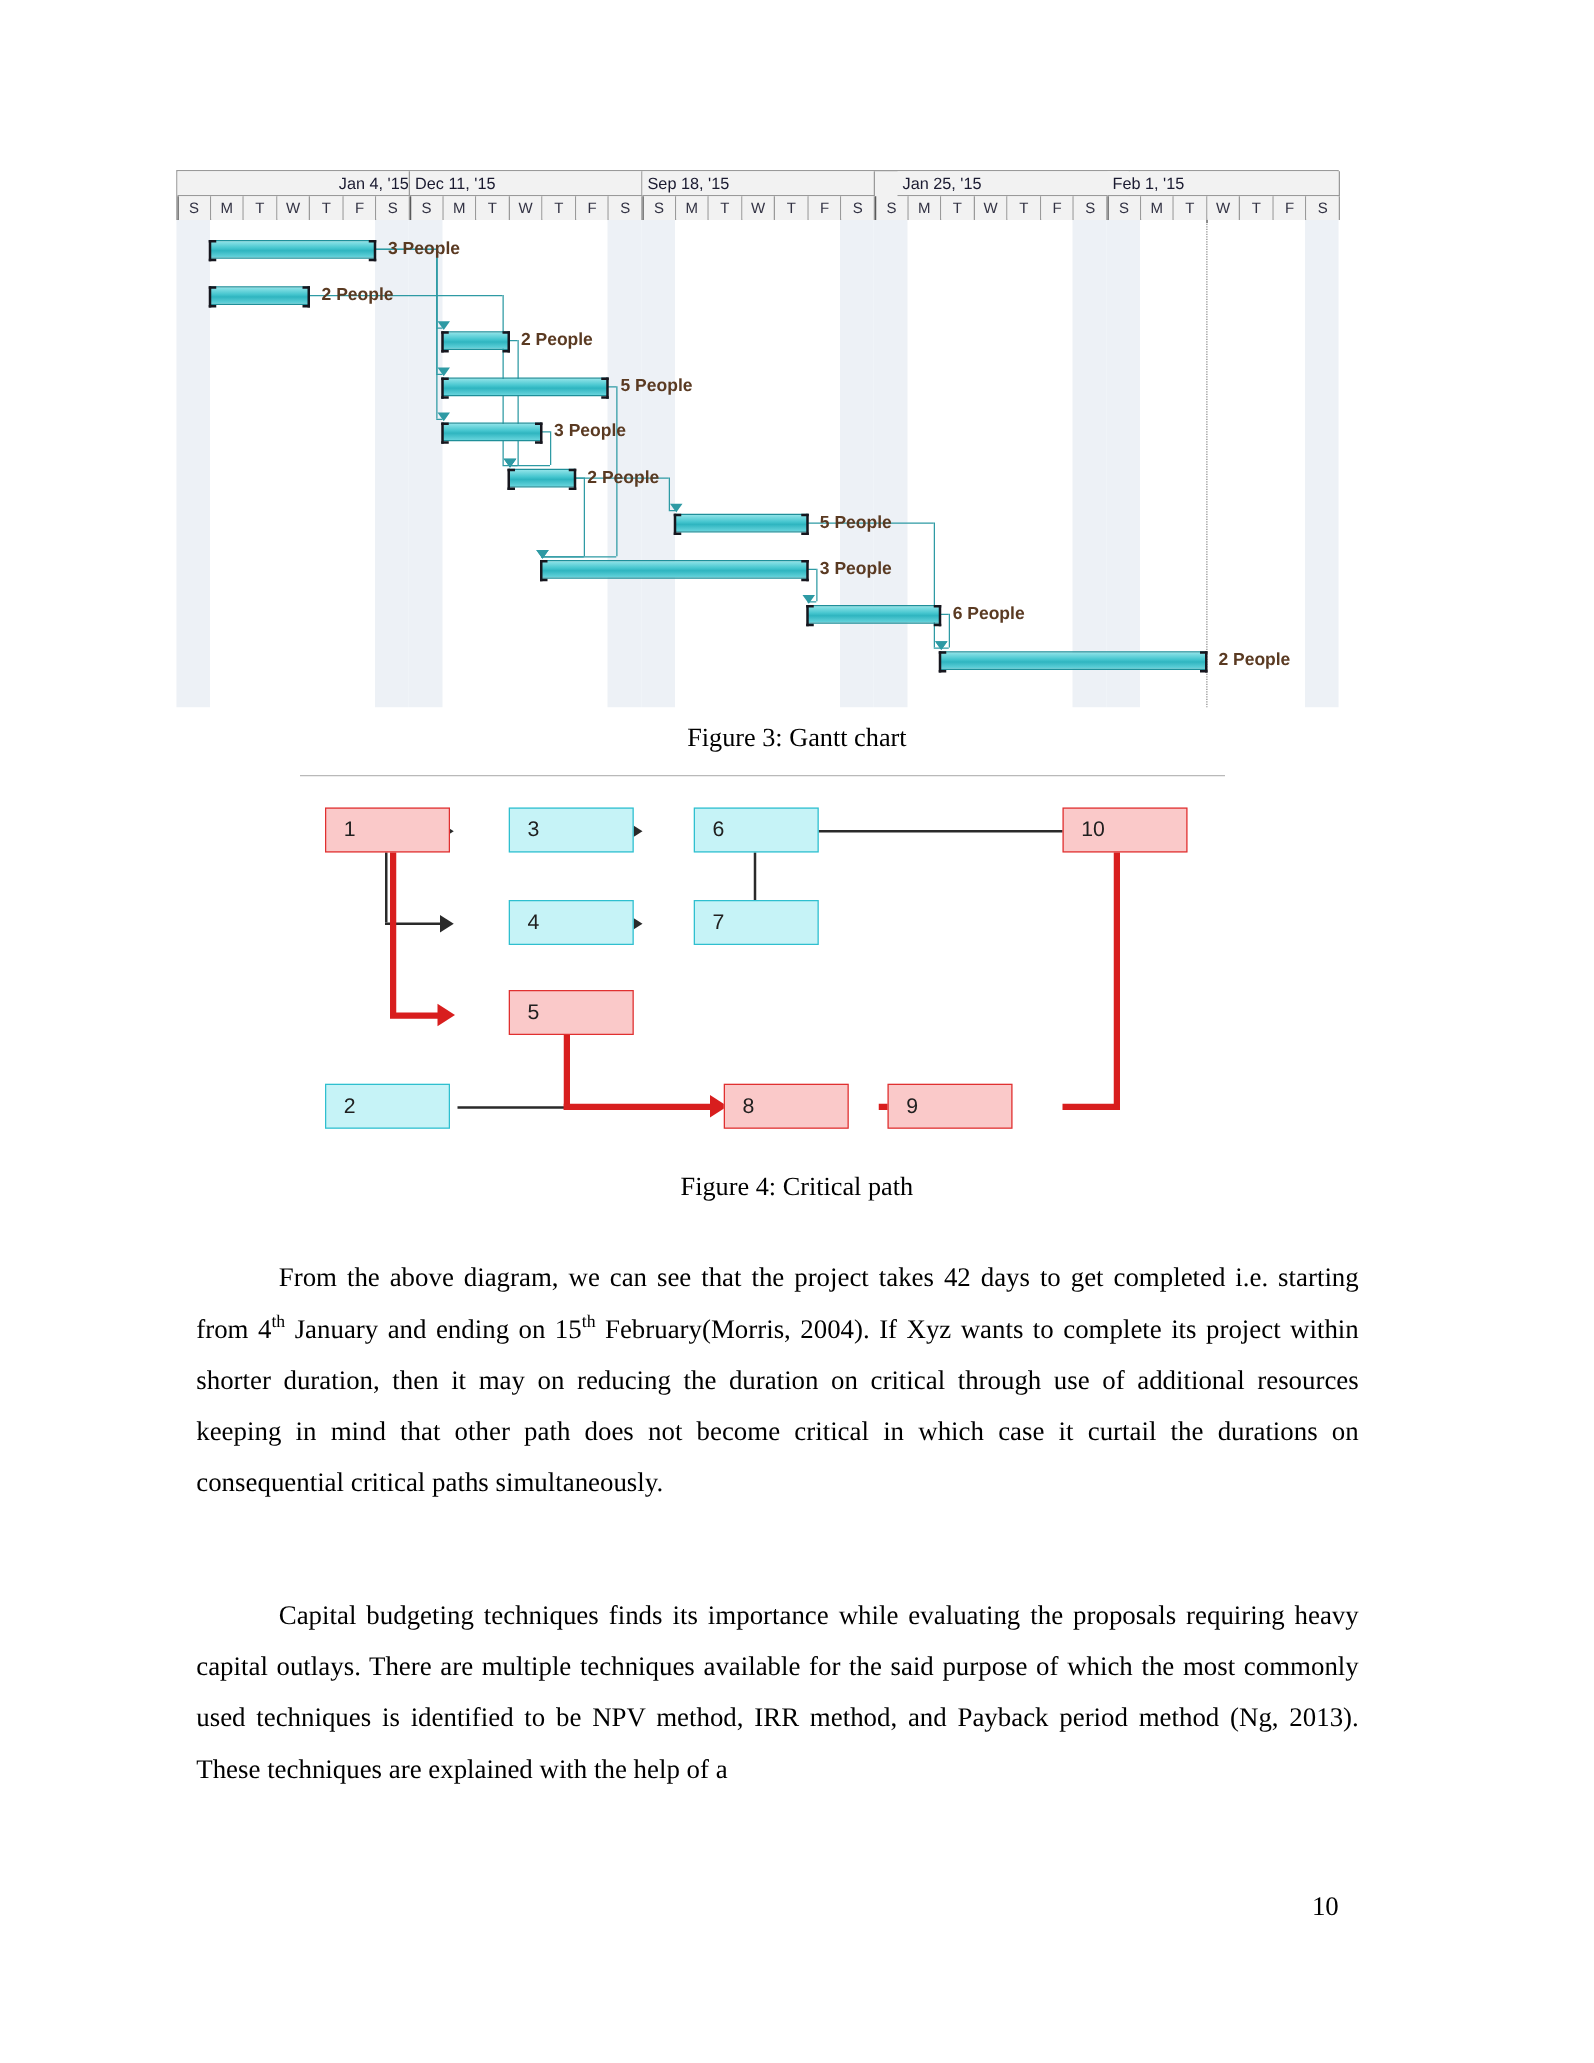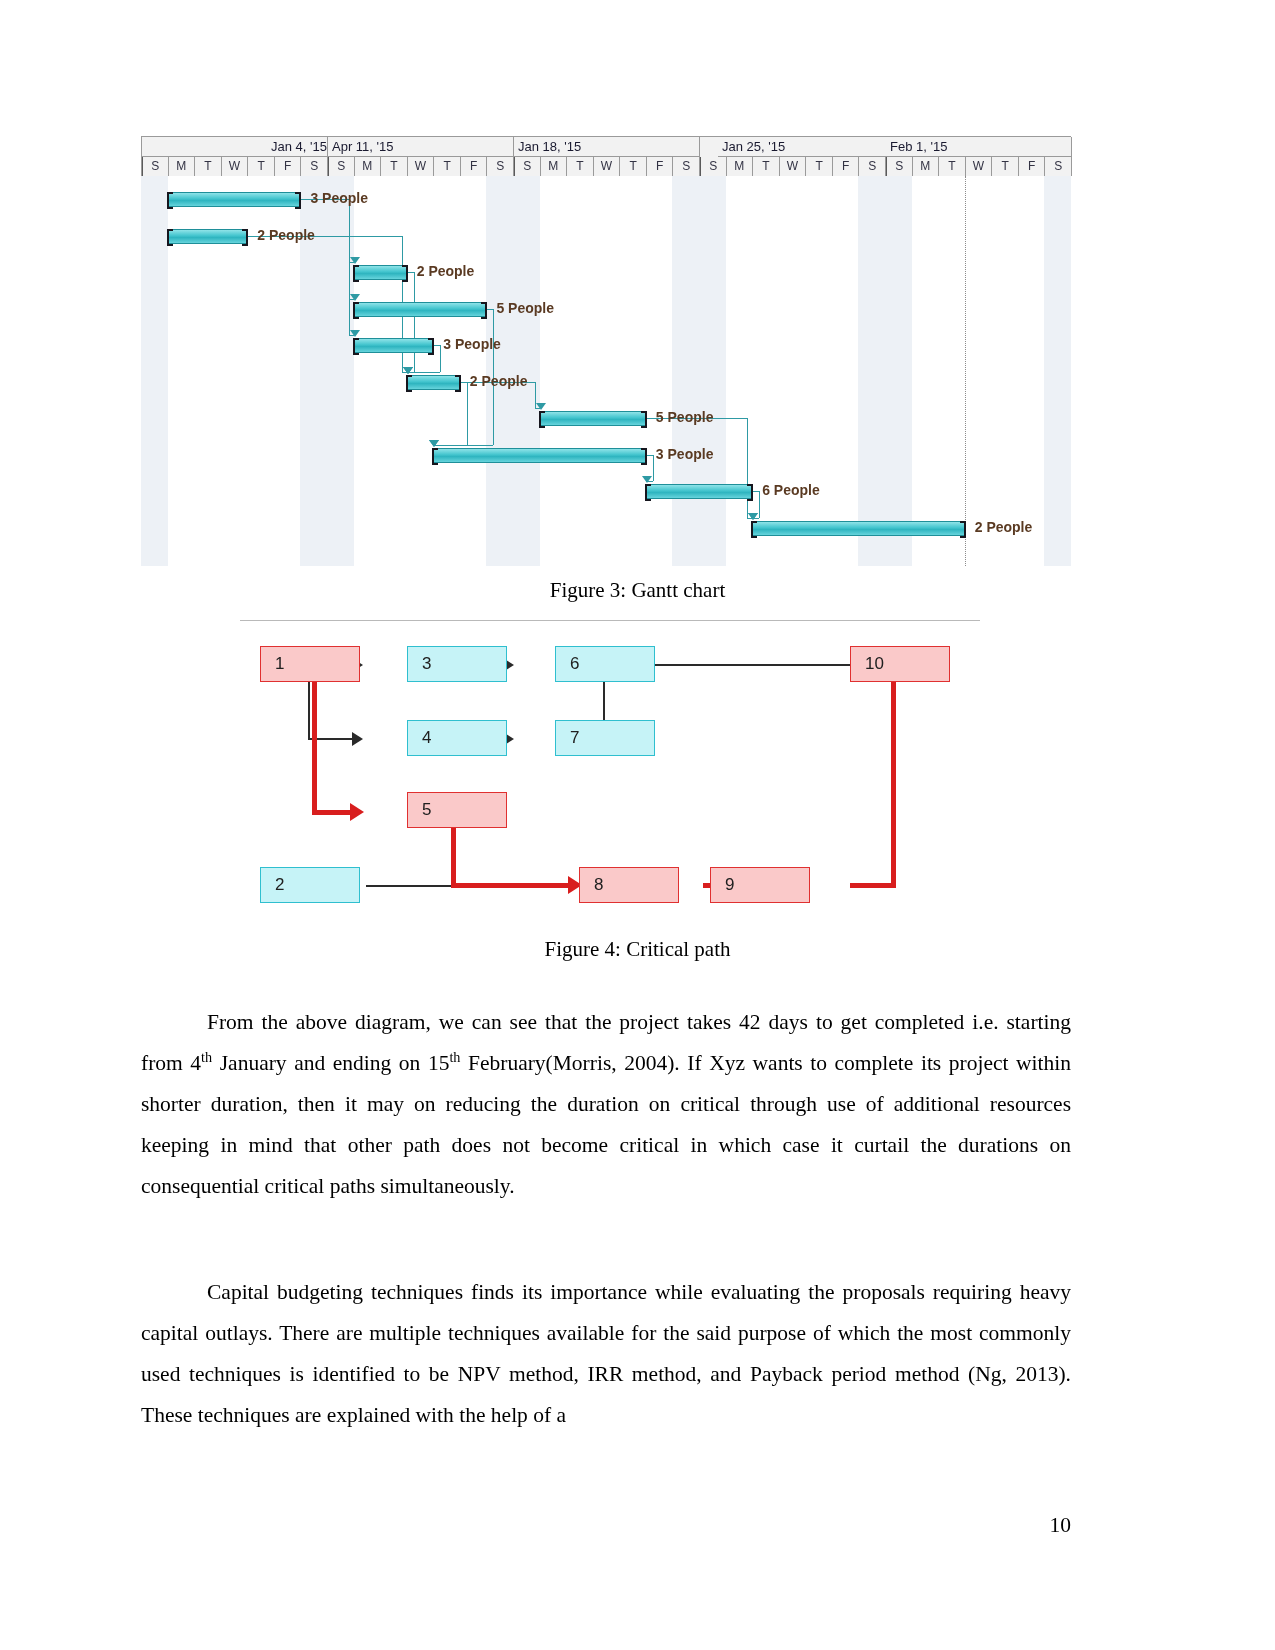--- a/index.html
+++ b/index.html
@@ -215,21 +215,21 @@
   .para {
     position: absolute;
     left: 141px;
     width: 930px;
     font-size: 21.5px;
     line-height: 41px;
     text-align: justify;
     text-justify: inter-word;
     color: #000;
   }
-  .para.indent { text-indent: 66px; }
+  .para.indent { text-indent: 66px; margin-left: 16px; }
   .heading {
     position: absolute;
     left: 141px;
     width: 930px;
     font-size: 21.5px;
     line-height: 34px;
     color: #000;
   }
   .heading span { text-decoration: underline; }
   sup { font-size: 0.66em; vertical-align: super; line-height: 0; }
@@ -245,22 +245,22 @@
 </style>
 </head>
 <body>
 
 <div class="page">
 
   <div class="gantt">
     <div class="gantt-header">
       <div class="week-row" id="week-row">
           <div class="week-cell" style="left: 0px; width: 186px; text-align: right;">Jan 4, '15</div>
-          <div class="week-cell" style="left: 186px; width: 186px;">Apr 11, '15</div>
-          <div class="week-cell" style="left: 372px; width: 186px;">Jan 18, '15</div>
+          <div class="week-cell" style="left: 186px; width: 186px;">Dec 11, '15</div>
+          <div class="week-cell" style="left: 372px; width: 186px;">Sep 18, '15</div>
           <div class="week-cell" style="left: 576px; width: 186px;">Jan 25, '15</div>
           <div class="week-cell" style="left: 744px; width: 186px;">Feb 1, '15</div>
         </div>
       <div class="day-row" id="day-row">
           <div class="day-cell weekstart" style="left: 0px; width: 26.5714px;">S</div>
           <div class="day-cell" style="left: 26.5714px; width: 26.5714px;">M</div>
           <div class="day-cell" style="left: 53.1429px; width: 26.5714px;">T</div>
           <div class="day-cell" style="left: 79.7143px; width: 26.5714px;">W</div>
           <div class="day-cell" style="left: 106.286px; width: 26.5714px;">T</div>
           <div class="day-cell" style="left: 132.857px; width: 26.5714px;">F</div>

